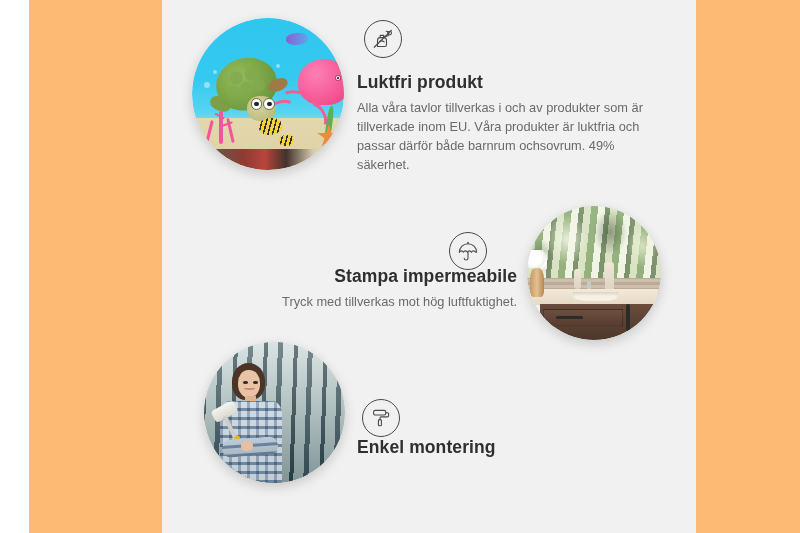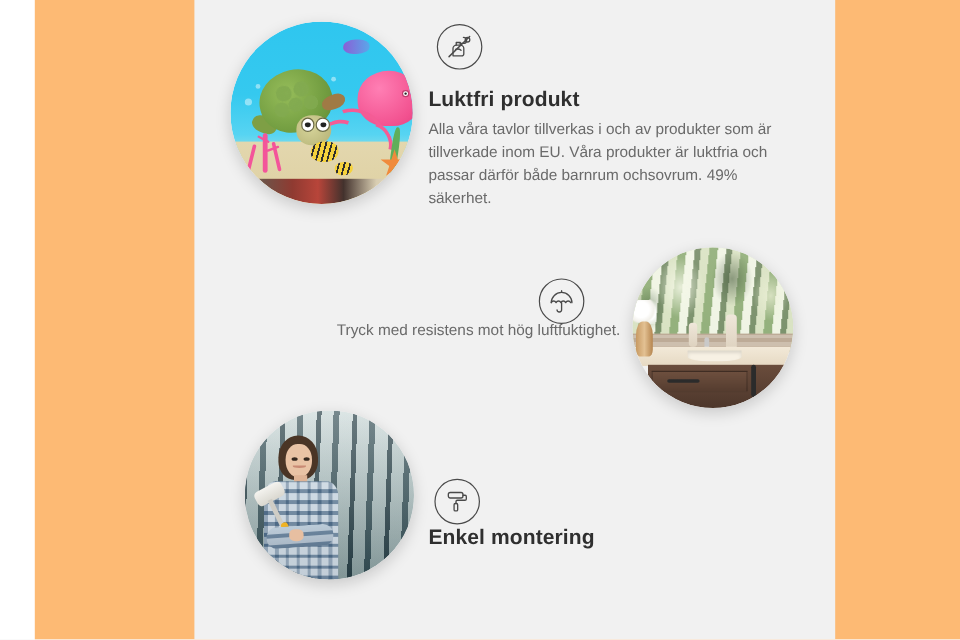--- a/index.html
+++ b/index.html
@@ -418,21 +418,22 @@
         <g fill="none" stroke="#4a4a4a" stroke-width="1.1" stroke-linecap="round" stroke-linejoin="round">
           <path d="M3.4 13.2c0-4.7 3.9-8.5 8.6-8.5s8.6 3.8 8.6 8.5"></path>
           <path d="M3.4 13.2c.9-1.8 3.0-1.8 4.0 0 .9-1.8 3.1-1.8 4.0 0 .9-1.8 3.1-1.8 4.0 0 1.0-1.8 3.1-1.8 4.2 0"></path>
           <path d="M12 4.7V3.2"></path>
           <path d="M12 13.2v6.0c0 1.0-.9 1.8-1.9 1.8s-1.9-.8-1.9-1.8"></path>
         </g>
       </svg>
     </div>
 
     <div class="feature-text" style="left:55px; top:266px; width:300px; text-align:right;">
-      <div class="feature-desc">Tryck med resistens mot hög luftfuktighet.</div>
+      <div class="feature-title">Stampa impermeabile</div>
+      <div class="feature-desc">Tryck med tillverkas mot hög luftfuktighet.</div>
     </div>
 
     <div class="photo-circle" style="left:42px; top:342px; width:141px; height:141px;">
       <div class="photo-inner">
         <div class="forest-bg"></div>
         <div class="w-hair"></div>
         <div class="w-face"></div>
         <div class="w-eye e1"></div>
         <div class="w-eye e2"></div>
         <div class="w-neck"></div>

